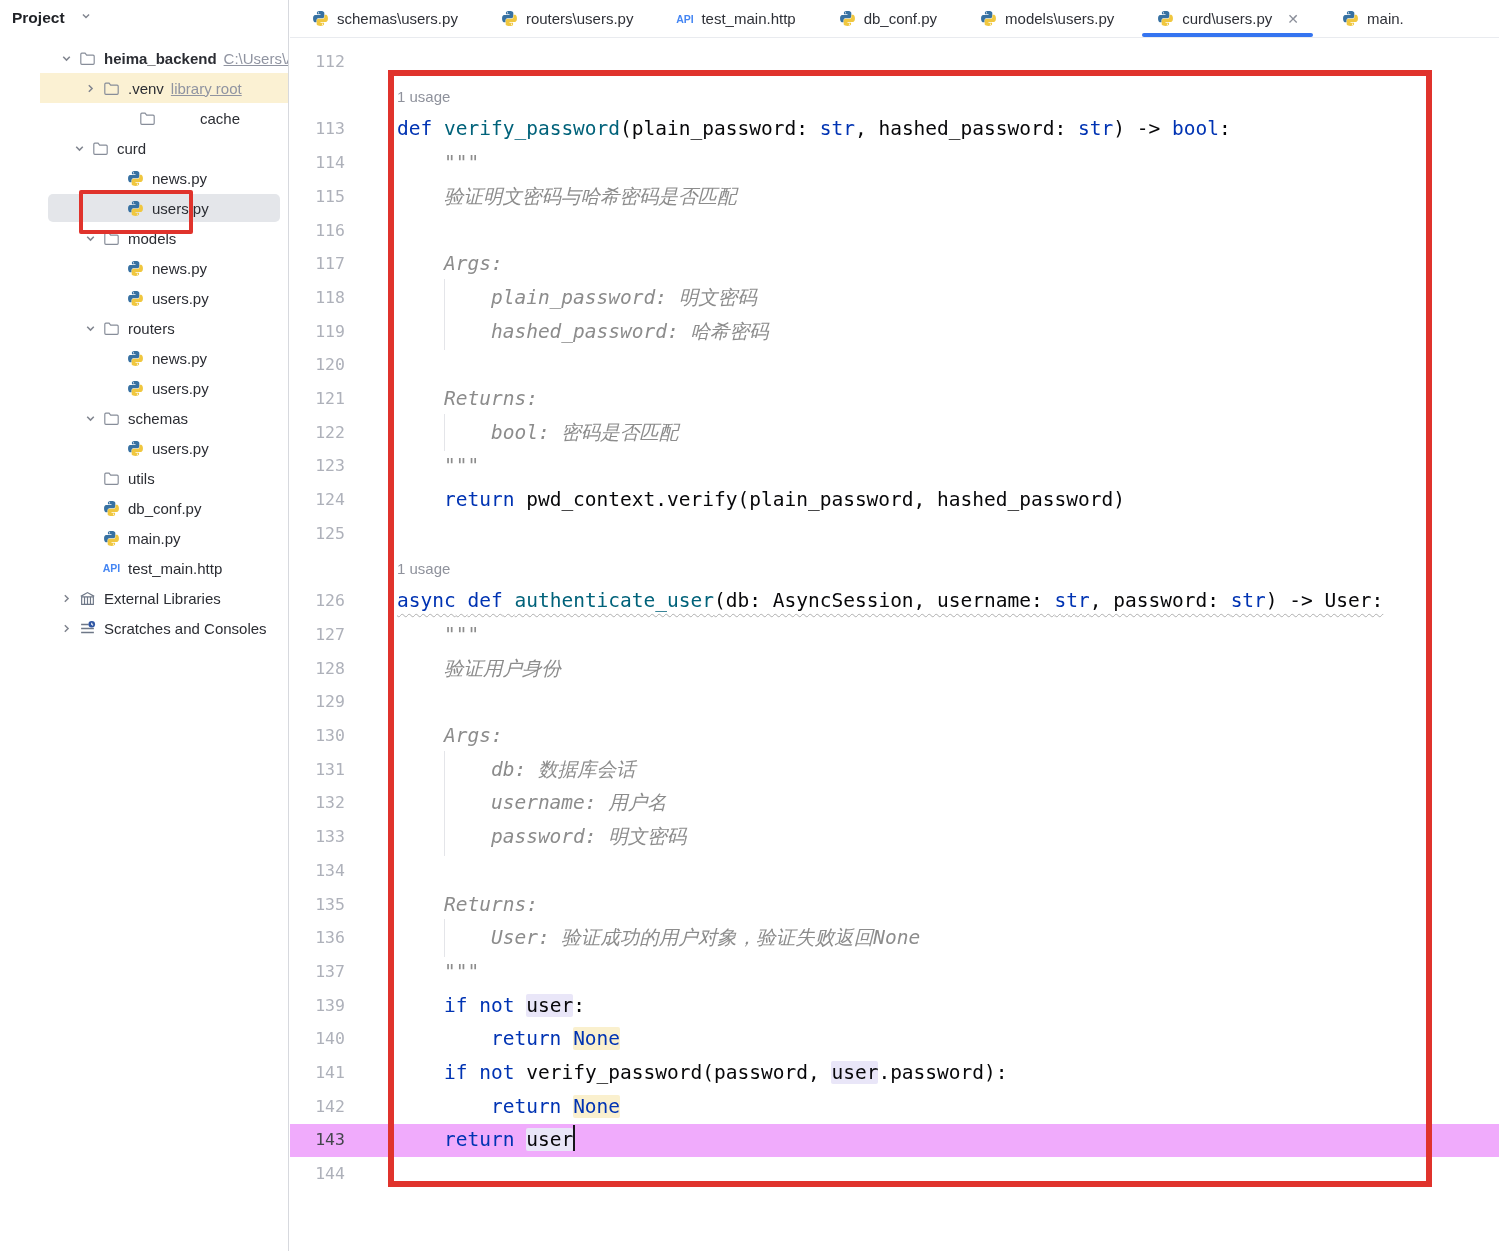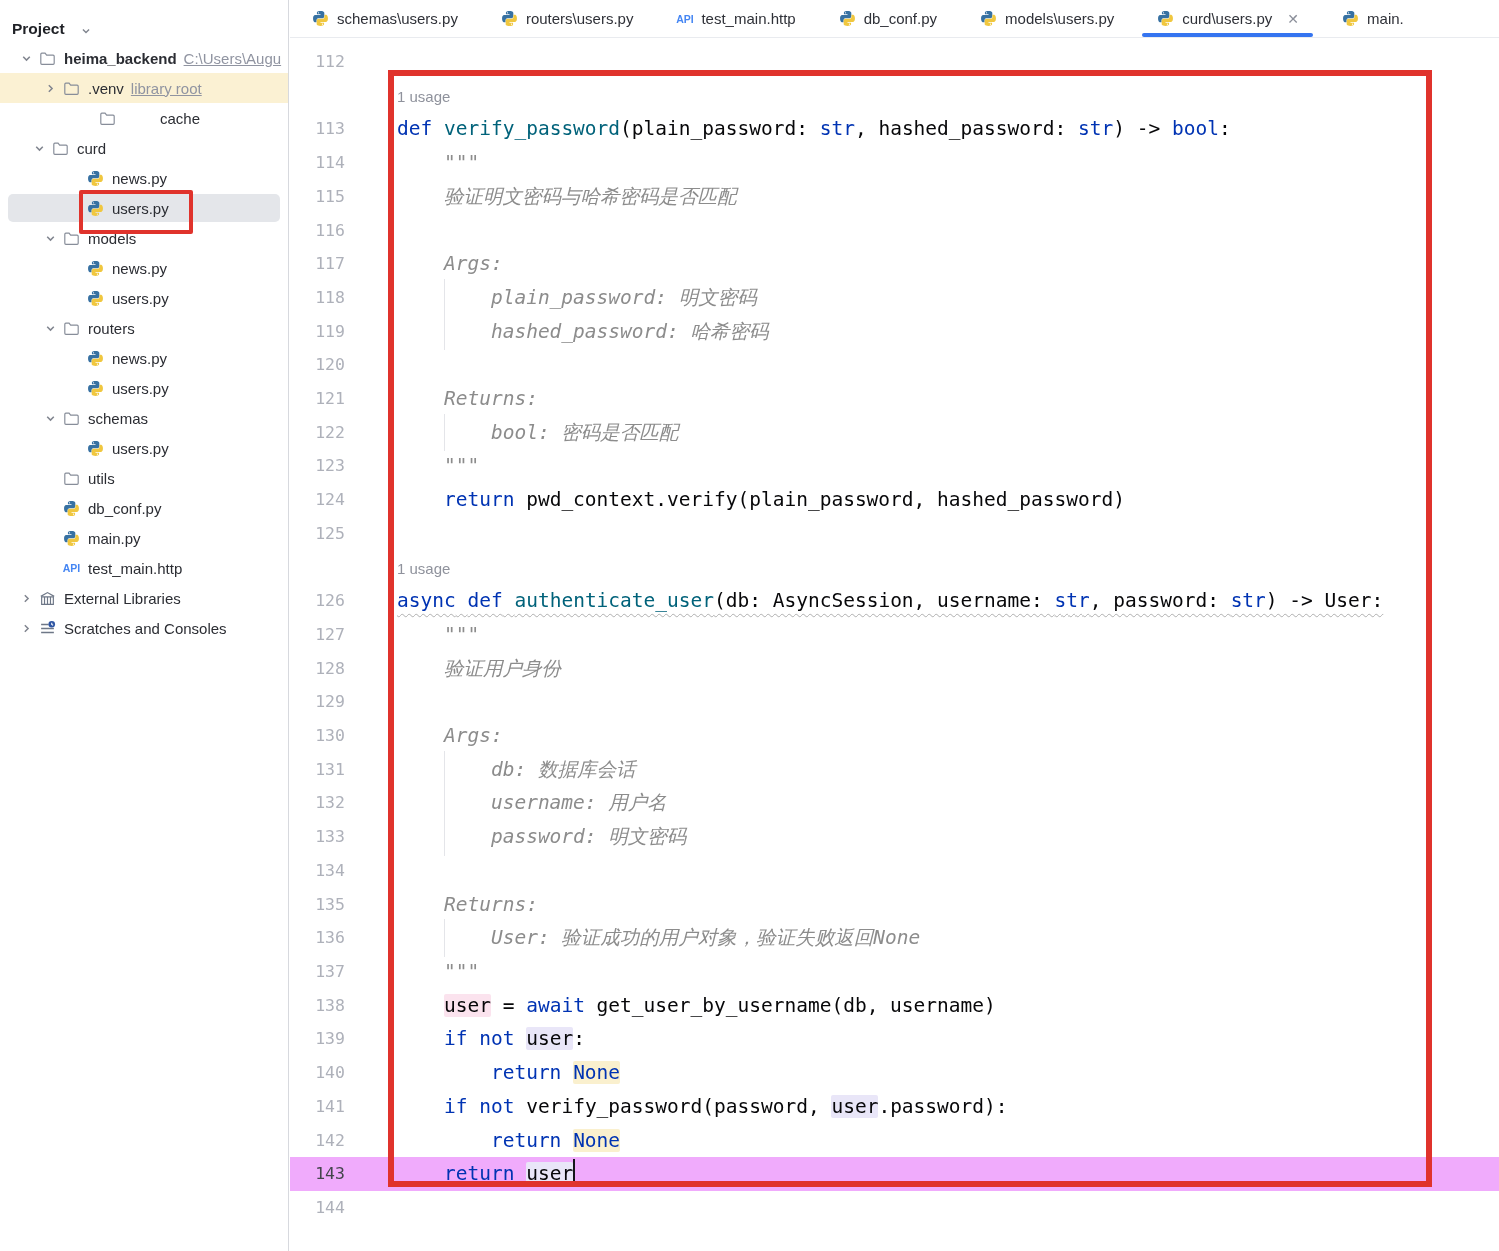--- a/index.html
+++ b/index.html
@@ -1,26 +1,26 @@
 <!DOCTYPE html>
 <html><head>
 <meta charset="utf-8">
 <style>
   html,body{margin:0;padding:0;background:#fff;}
   body{width:1499px;height:1251px;overflow:hidden;position:relative;
        font-family:"Liberation Sans",sans-serif;color:#2B2D33;}
   
   .sidebar{position:absolute;left:0;top:0;width:289px;height:1251px;background:#fff;
            border-right:1px solid #D7D9DE;overflow:hidden;box-sizing:border-box;}
-  .panel-header{height:38px;box-sizing:border-box;padding:9px 0 0 12px;display:flex;align-items:flex-end;gap:14px;}
+  .panel-header{height:38px;box-sizing:border-box;padding:9px 0 0 12px;display:flex;align-items:flex-start;gap:14px;}
   .panel-title{font-weight:700;font-size:15.5px;color:#1F2126;}
   .phev svg{display:block;}
   .tree{margin-top:5px;}
   .tree-row{position:relative;z-index:0;height:30px;display:flex;align-items:center;
-            white-space:nowrap;overflow:hidden;font-size:15px;color:#2B2D33;cursor:default;}
+            white-space:nowrap;overflow:hidden;font-size:15px;color:#2B2D33;cursor:default;margin-left:40px;}
   .tree-row.hl{background:#FBF1D3;}
   .tree-row.sel::before{content:'';position:absolute;left:8px;right:8px;top:1px;bottom:1px;
             background:#E4E6EA;border-radius:5px;z-index:-1;}
   .chev{width:24px;flex:none;display:flex;align-items:center;justify-content:center;}
   .ticon{width:19px;flex:none;display:flex;align-items:center;justify-content:center;margin-right:7px;}
   .ticon svg{display:block;}
   .tname.b{font-weight:700;}
   .tsuffix{color:#9094A1;margin-left:7px;text-decoration:underline;}
   .api-badge{font-weight:700;font-size:10.5px;color:#4586F3;font-family:"Liberation Sans",sans-serif;}
   
@@ -473,24 +473,20 @@
     </div>
     <div class="erow">
       <div class="gut">136</div>
       <div class="ecode guide"><span class="tk-d">        User: 验证成功的用户对象，验证失败返回None</span></div>
     </div>
     <div class="erow">
       <div class="gut">137</div>
       <div class="ecode"><span class="tk-d">    """</span></div>
     </div>
     <div class="erow">
-      <div class="gut">138</div>
-      <div class="ecode"><span class="tk-p">    </span><span class="tk-wr">user</span><span class="tk-p"> = </span><span class="tk-k">await</span><span class="tk-p"> get_user_by_username(db, username)</span></div>
-    </div>
-    <div class="erow">
       <div class="gut">139</div>
       <div class="ecode"><span class="tk-p">    </span><span class="tk-k">if</span><span class="tk-p"> </span><span class="tk-k">not</span><span class="tk-p"> </span><span class="tk-rd">user</span><span class="tk-p">:</span></div>
     </div>
     <div class="erow">
       <div class="gut">140</div>
       <div class="ecode"><span class="tk-p">        </span><span class="tk-k">return</span><span class="tk-p"> </span><span class="tk-no">None</span></div>
     </div>
     <div class="erow">
       <div class="gut">141</div>
       <div class="ecode"><span class="tk-p">    </span><span class="tk-k">if</span><span class="tk-p"> </span><span class="tk-k">not</span><span class="tk-p"> verify_password(password, </span><span class="tk-rd">user</span><span class="tk-p">.password):</span></div>

